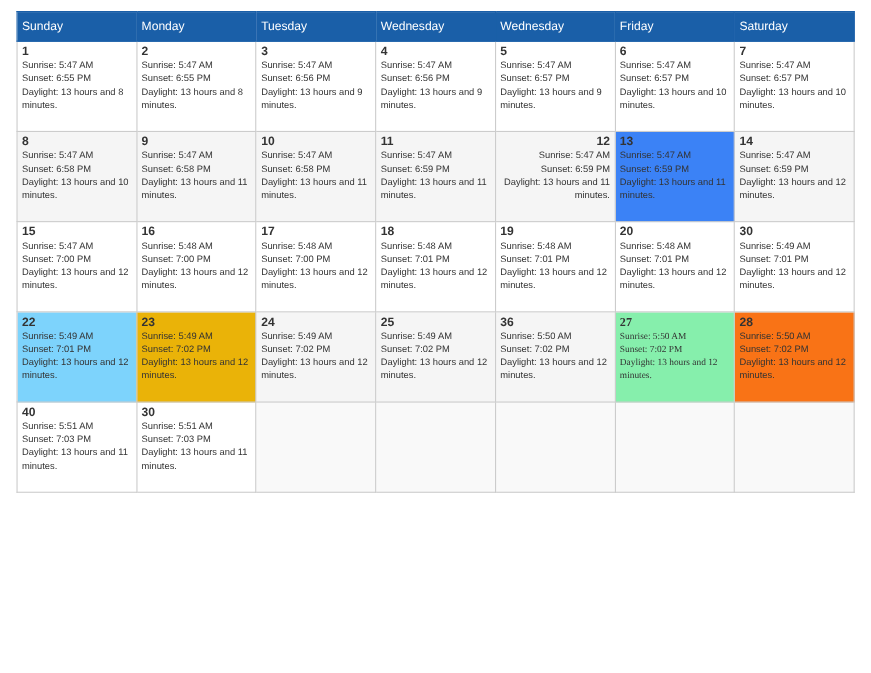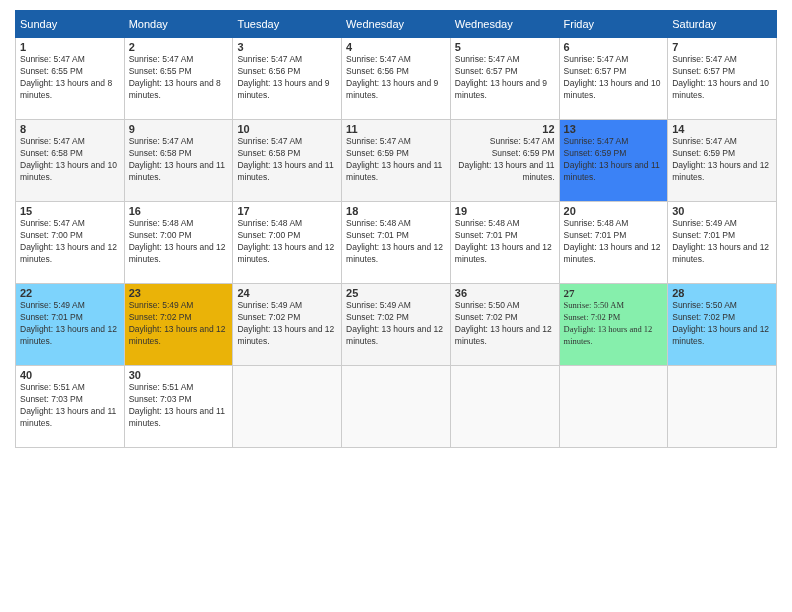--- a/index.html
+++ b/index.html
@@ -210,21 +210,21 @@
 <div class="day-info">Sunrise: 5:49 AM<br>Sunset: 7:02 PM<br>Daylight: 13 hours and 12 minutes.</div>
           </td>
           <td style="background: rgb(245, 245, 245);">
             <span class="day-num">36</span>
 <div class="day-info">Sunrise: 5:50 AM<br>Sunset: 7:02 PM<br>Daylight: 13 hours and 12 minutes.</div>
           </td>
           <td style="background: #86efac; font-family: Liberation Serif, serif;">
             <span class="day-num">27</span>
 <div class="day-info">Sunrise: 5:50 AM<br>Sunset: 7:02 PM<br>Daylight: 13 hours and 12 minutes.</div>
           </td>
-          <td style="background: #7dd3fc;">
+          <td style="background: #f97316;">
             <span class="day-num">28</span>
 <div class="day-info">Sunrise: 5:50 AM<br>Sunset: 7:02 PM<br>Daylight: 13 hours and 12 minutes.</div>
           </td>
         </tr>
         <tr>
           <td>
             <span class="day-num">40</span>
 <div class="day-info">Sunrise: 5:51 AM<br>Sunset: 7:03 PM<br>Daylight: 13 hours and 11 minutes.</div>
           </td>
           <td>

